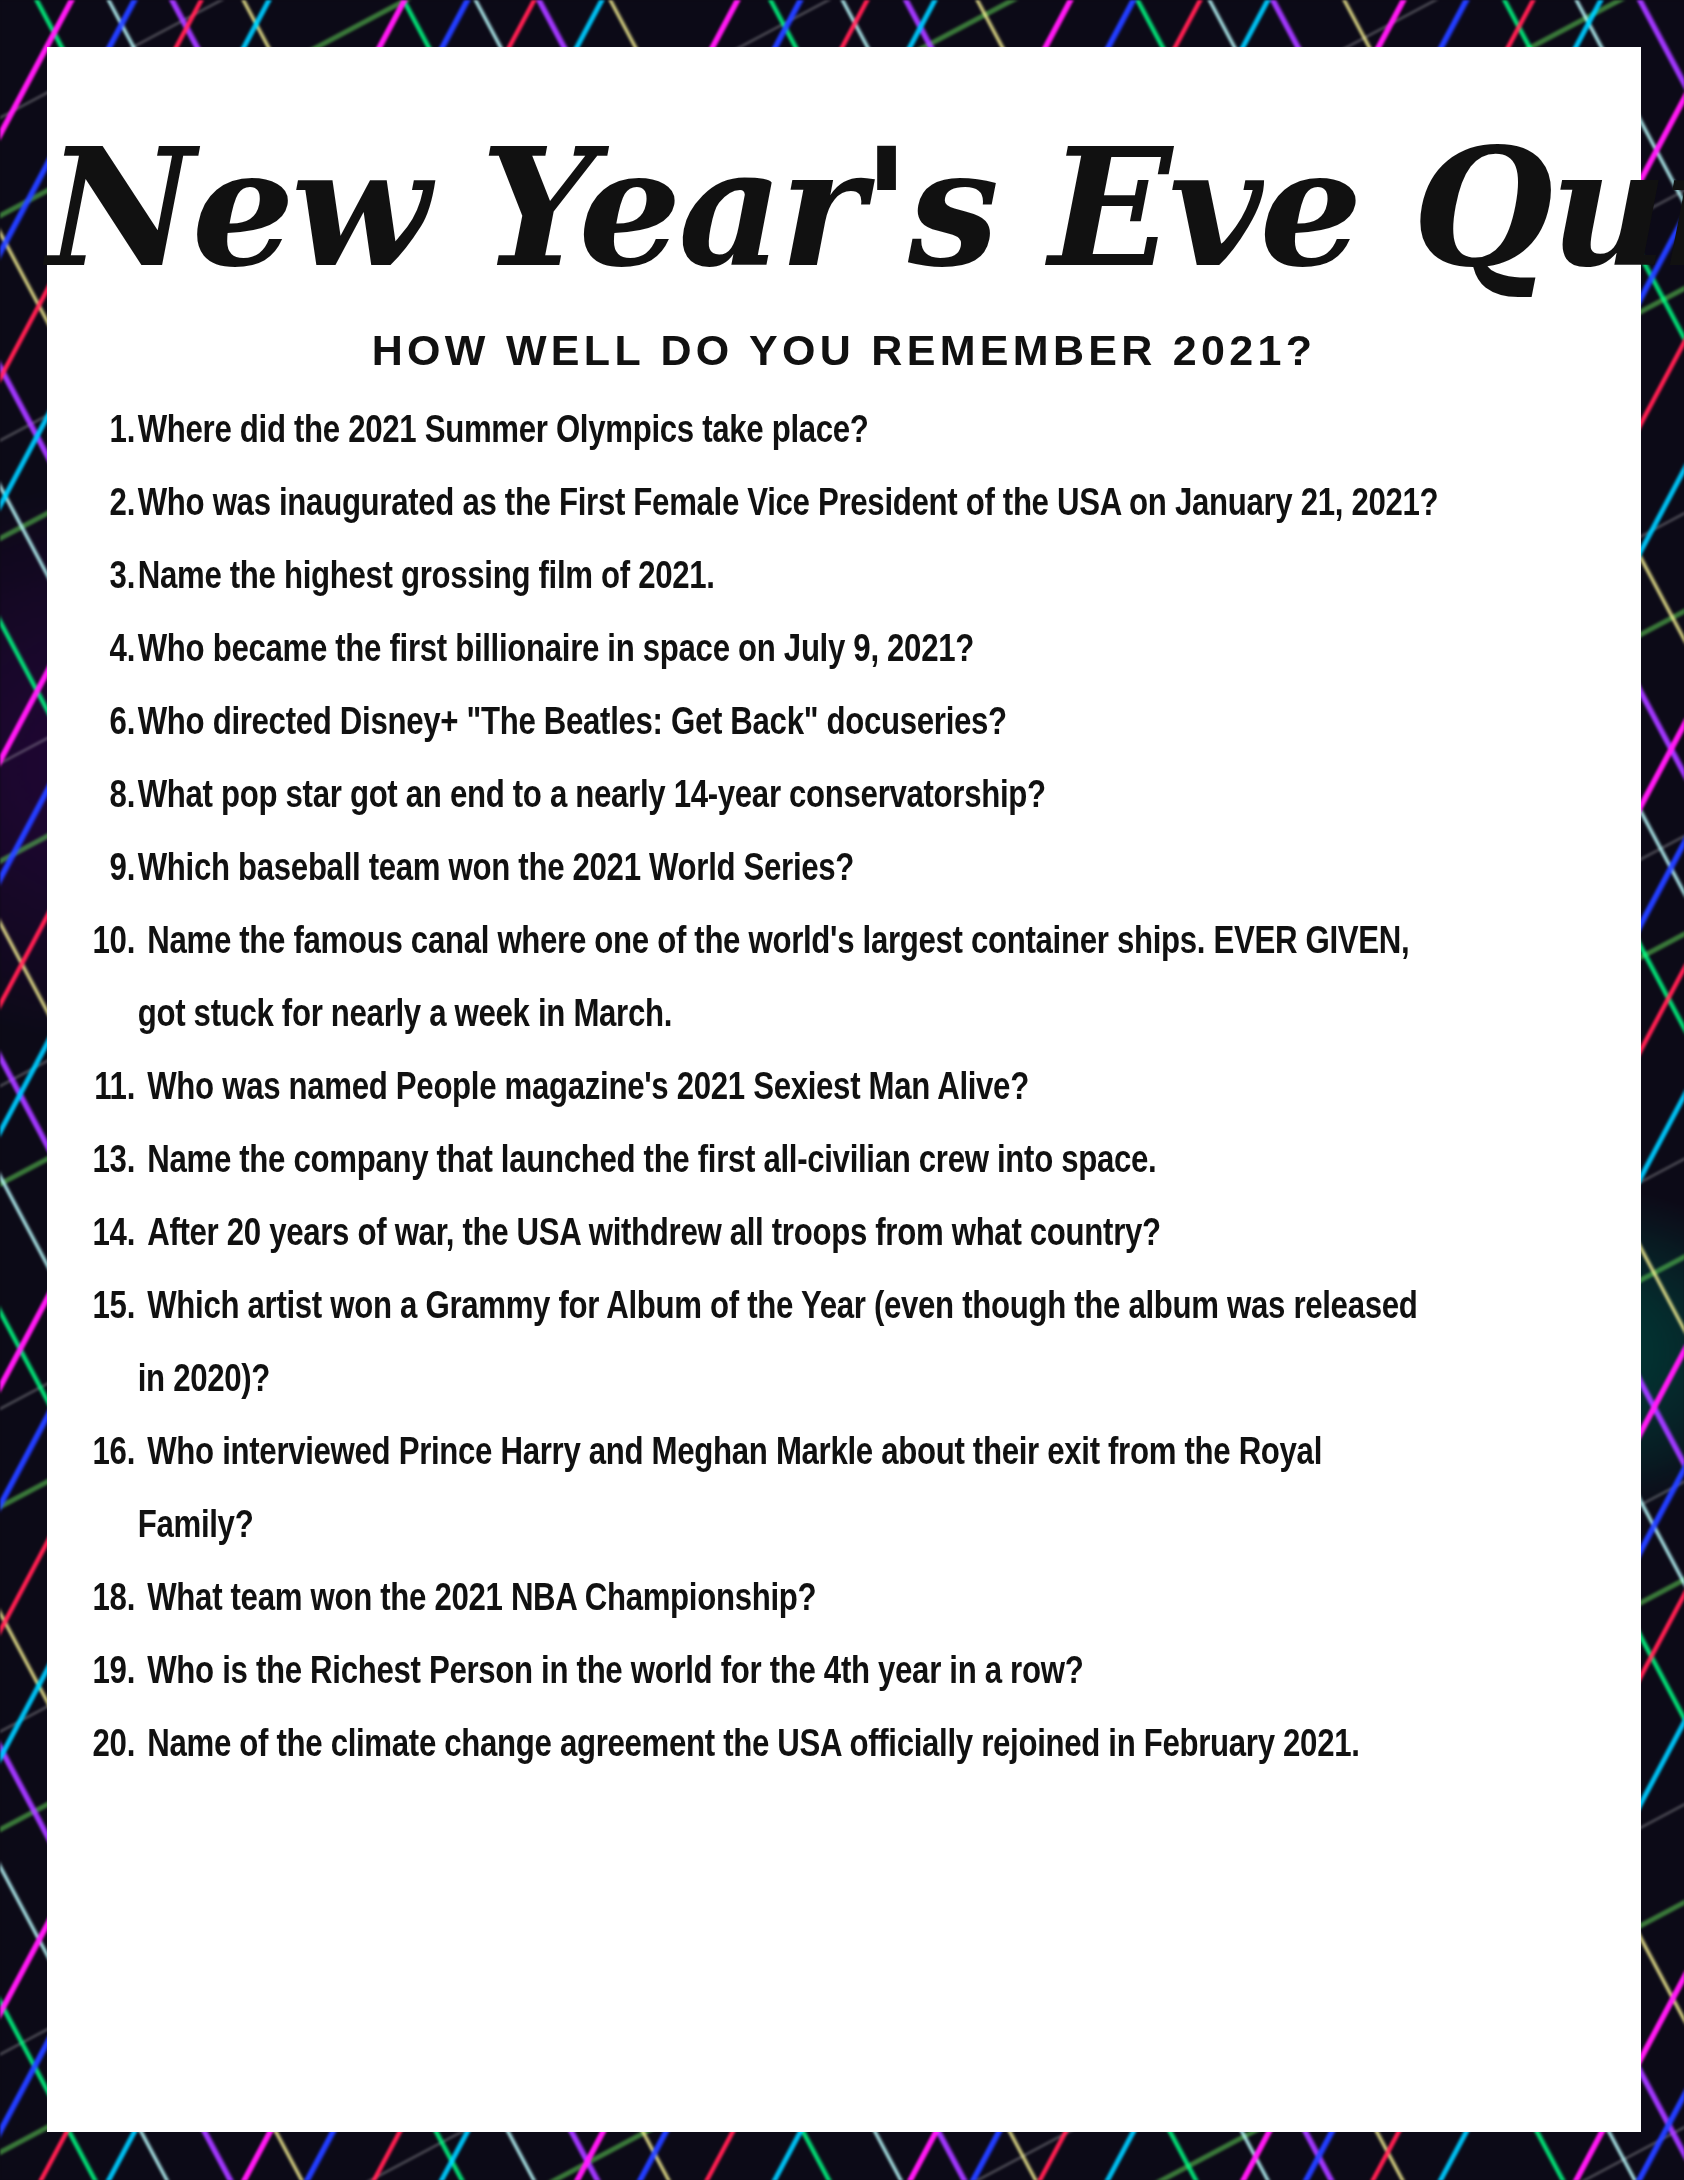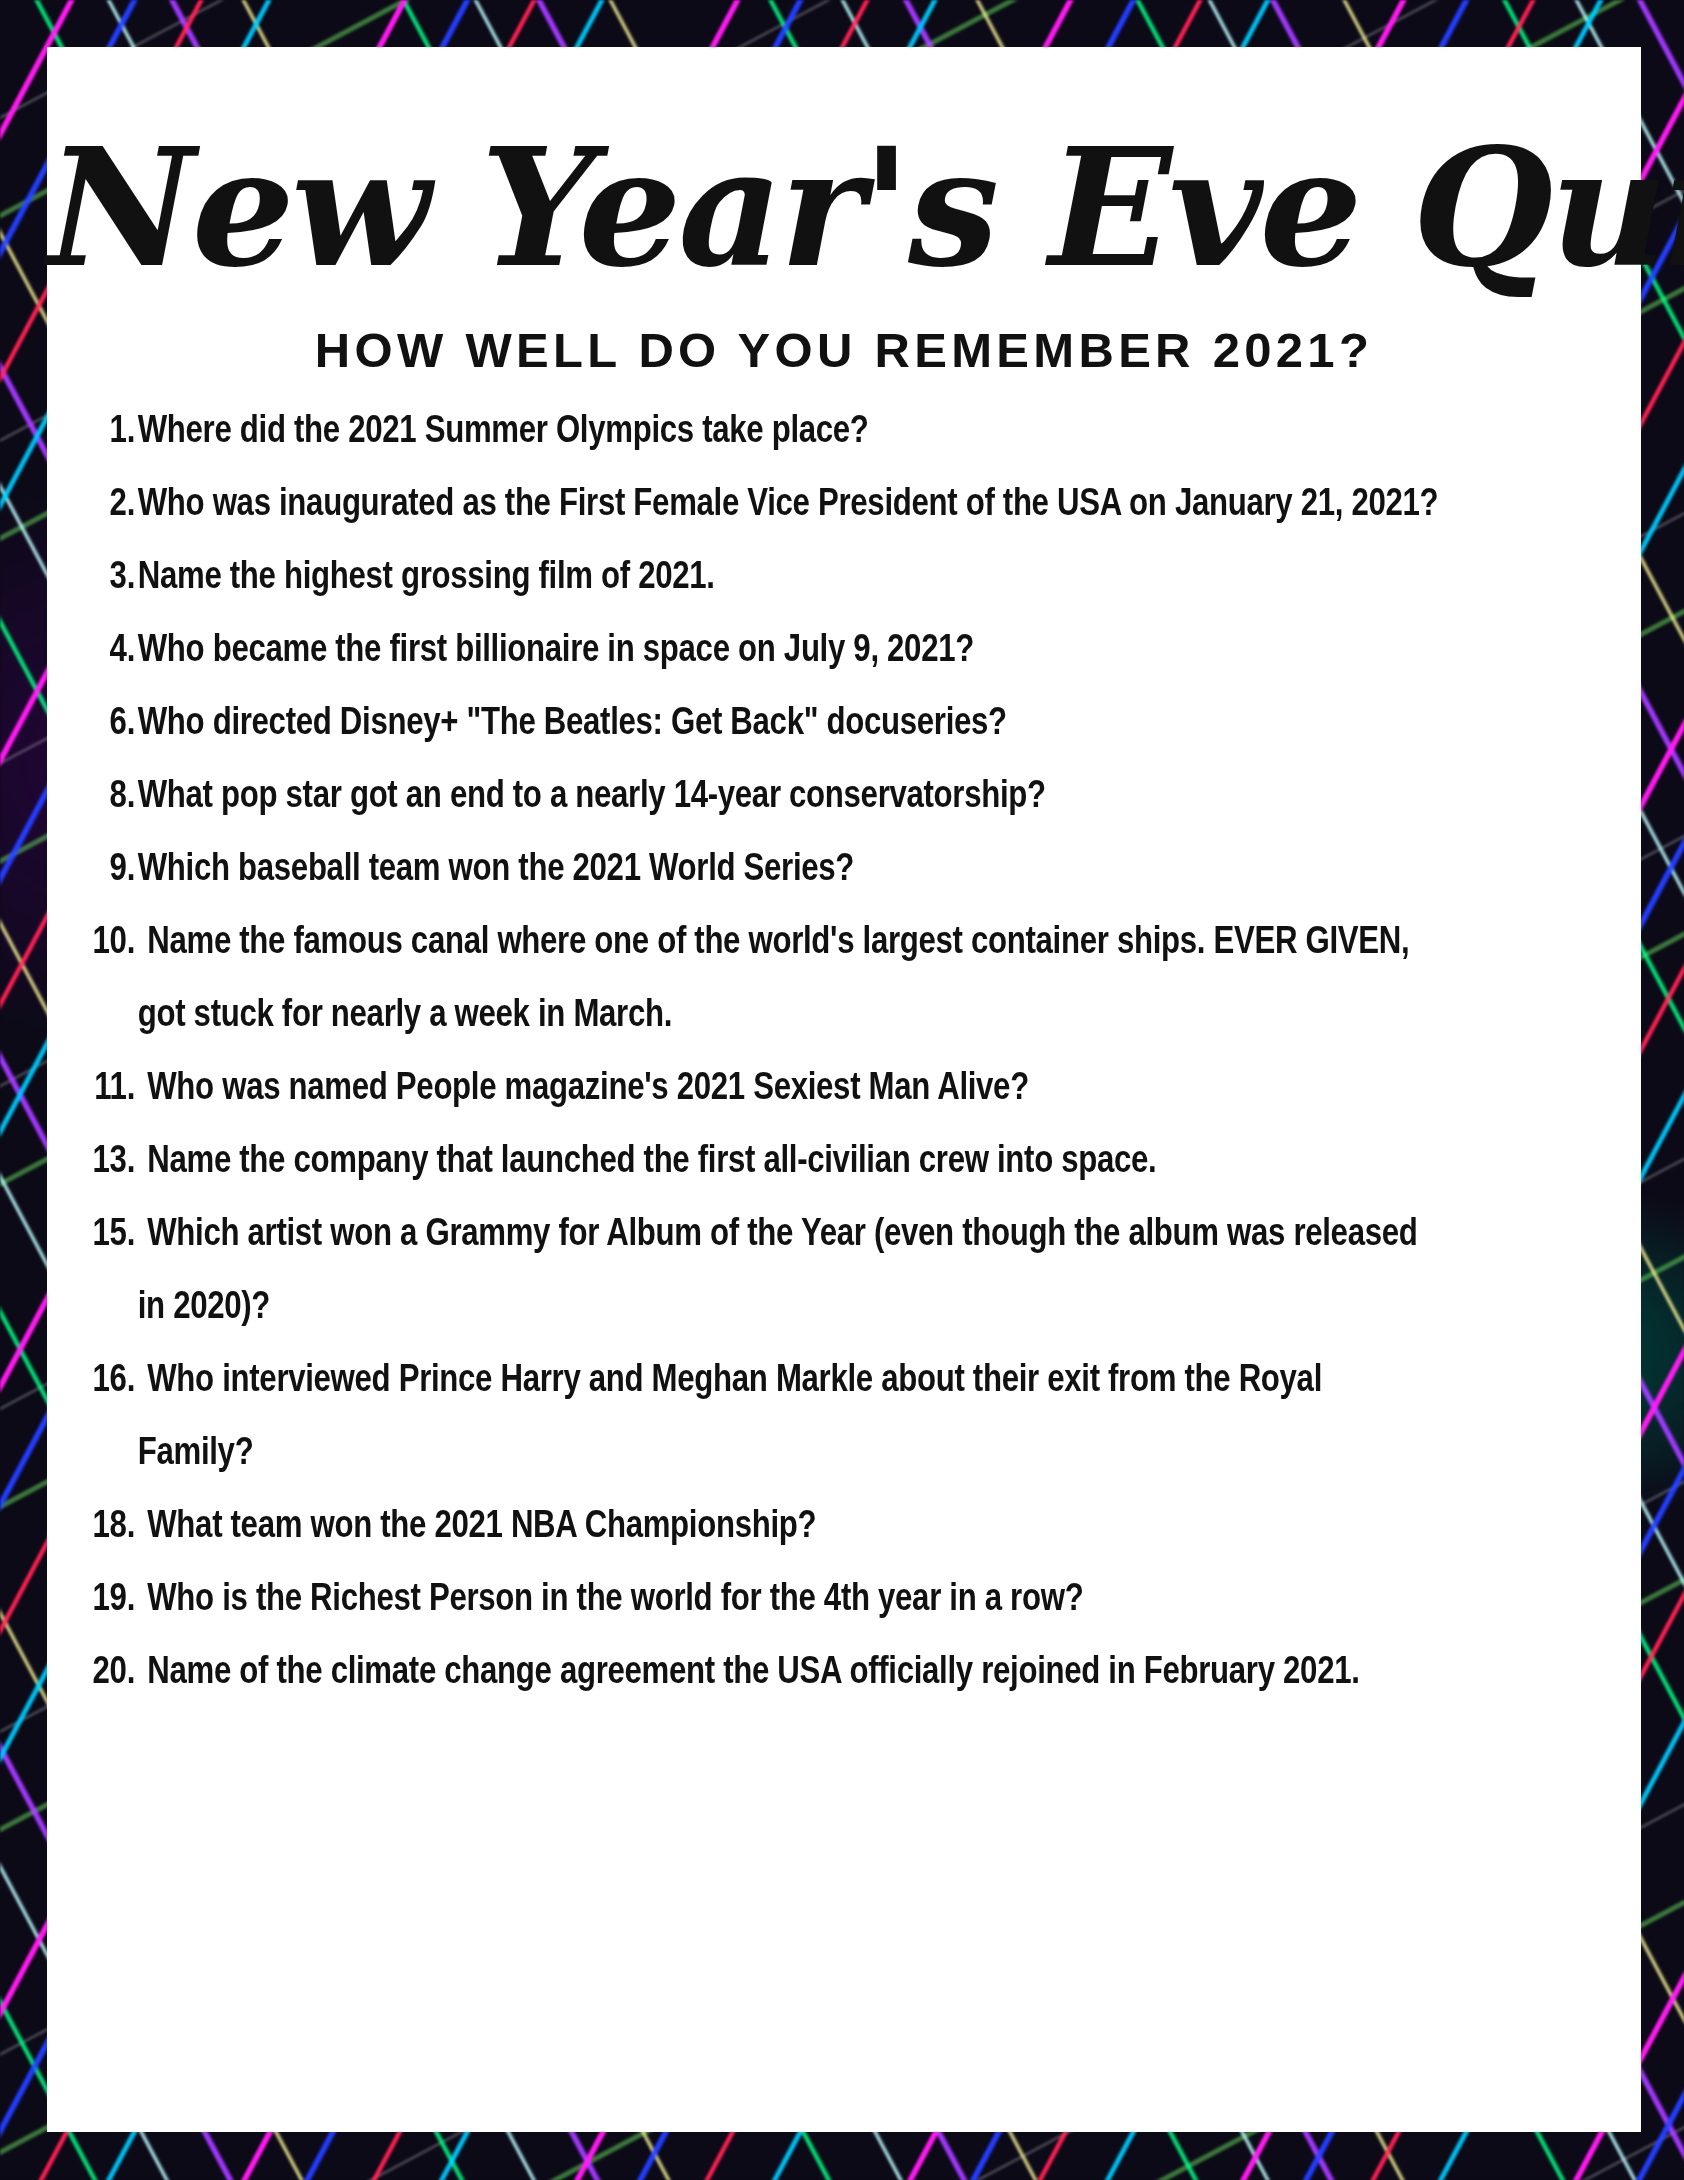--- a/index.html
+++ b/index.html
@@ -51,21 +51,21 @@
     margin:51px 0 0 0;height:221px;line-height:221px;
     text-align:center;
     font-family:"DejaVu Serif", serif;
     font-style:italic;font-weight:700;
     font-size:162px;letter-spacing:-3.4px;
     white-space:nowrap;
   }
   .subtitle{
     margin-top:6.8px;height:48px;line-height:48px;
     text-align:center;
-    font-weight:700;font-size:49px;letter-spacing:4.3px;
+    font-weight:700;font-size:43px;letter-spacing:4.3px;
     white-space:nowrap;
   }
   .questions{margin-top:26.4px;}
   .q-row{height:73px;padding-top:1.7px;box-sizing:border-box;}
   .q-inner{
     transform:scaleX(0.8);transform-origin:0 50%;
     white-space:nowrap;
     font-weight:700;font-size:39px;line-height:53px;letter-spacing:-0.4px;
     width:125%;
   }
@@ -131,20 +131,25 @@
       <span class="q-num">11.</span><span class="q-txt" style="margin-left: 15.3px;">Who was named People magazine's 2021 Sexiest Man Alive?</span>
     </div>
   </div>
       <div class="q-row">
     <div class="q-inner">
       <span class="q-num">13.</span><span class="q-txt" style="margin-left: 15.3px;">Name the company that launched the first all-civilian crew into space.</span>
     </div>
   </div>
       <div class="q-row">
     <div class="q-inner">
+      <span class="q-num">14.</span><span class="q-txt" style="margin-left: 15.3px;">After 20 years of war, the USA withdrew all troops from what country?</span>
+    </div>
+  </div>
+      <div class="q-row">
+    <div class="q-inner">
       <span class="q-num">15.</span><span class="q-txt" style="margin-left: 15.3px;">Which artist won a Grammy for Album of the Year (even though the album was released</span>
     </div>
   </div>
       <div class="q-row">
     <div class="q-inner">
       <span class="q-num"></span><span class="q-txt" style="margin-left: 3.4px;">in 2020)?</span>
     </div>
   </div>
       <div class="q-row">
     <div class="q-inner">

